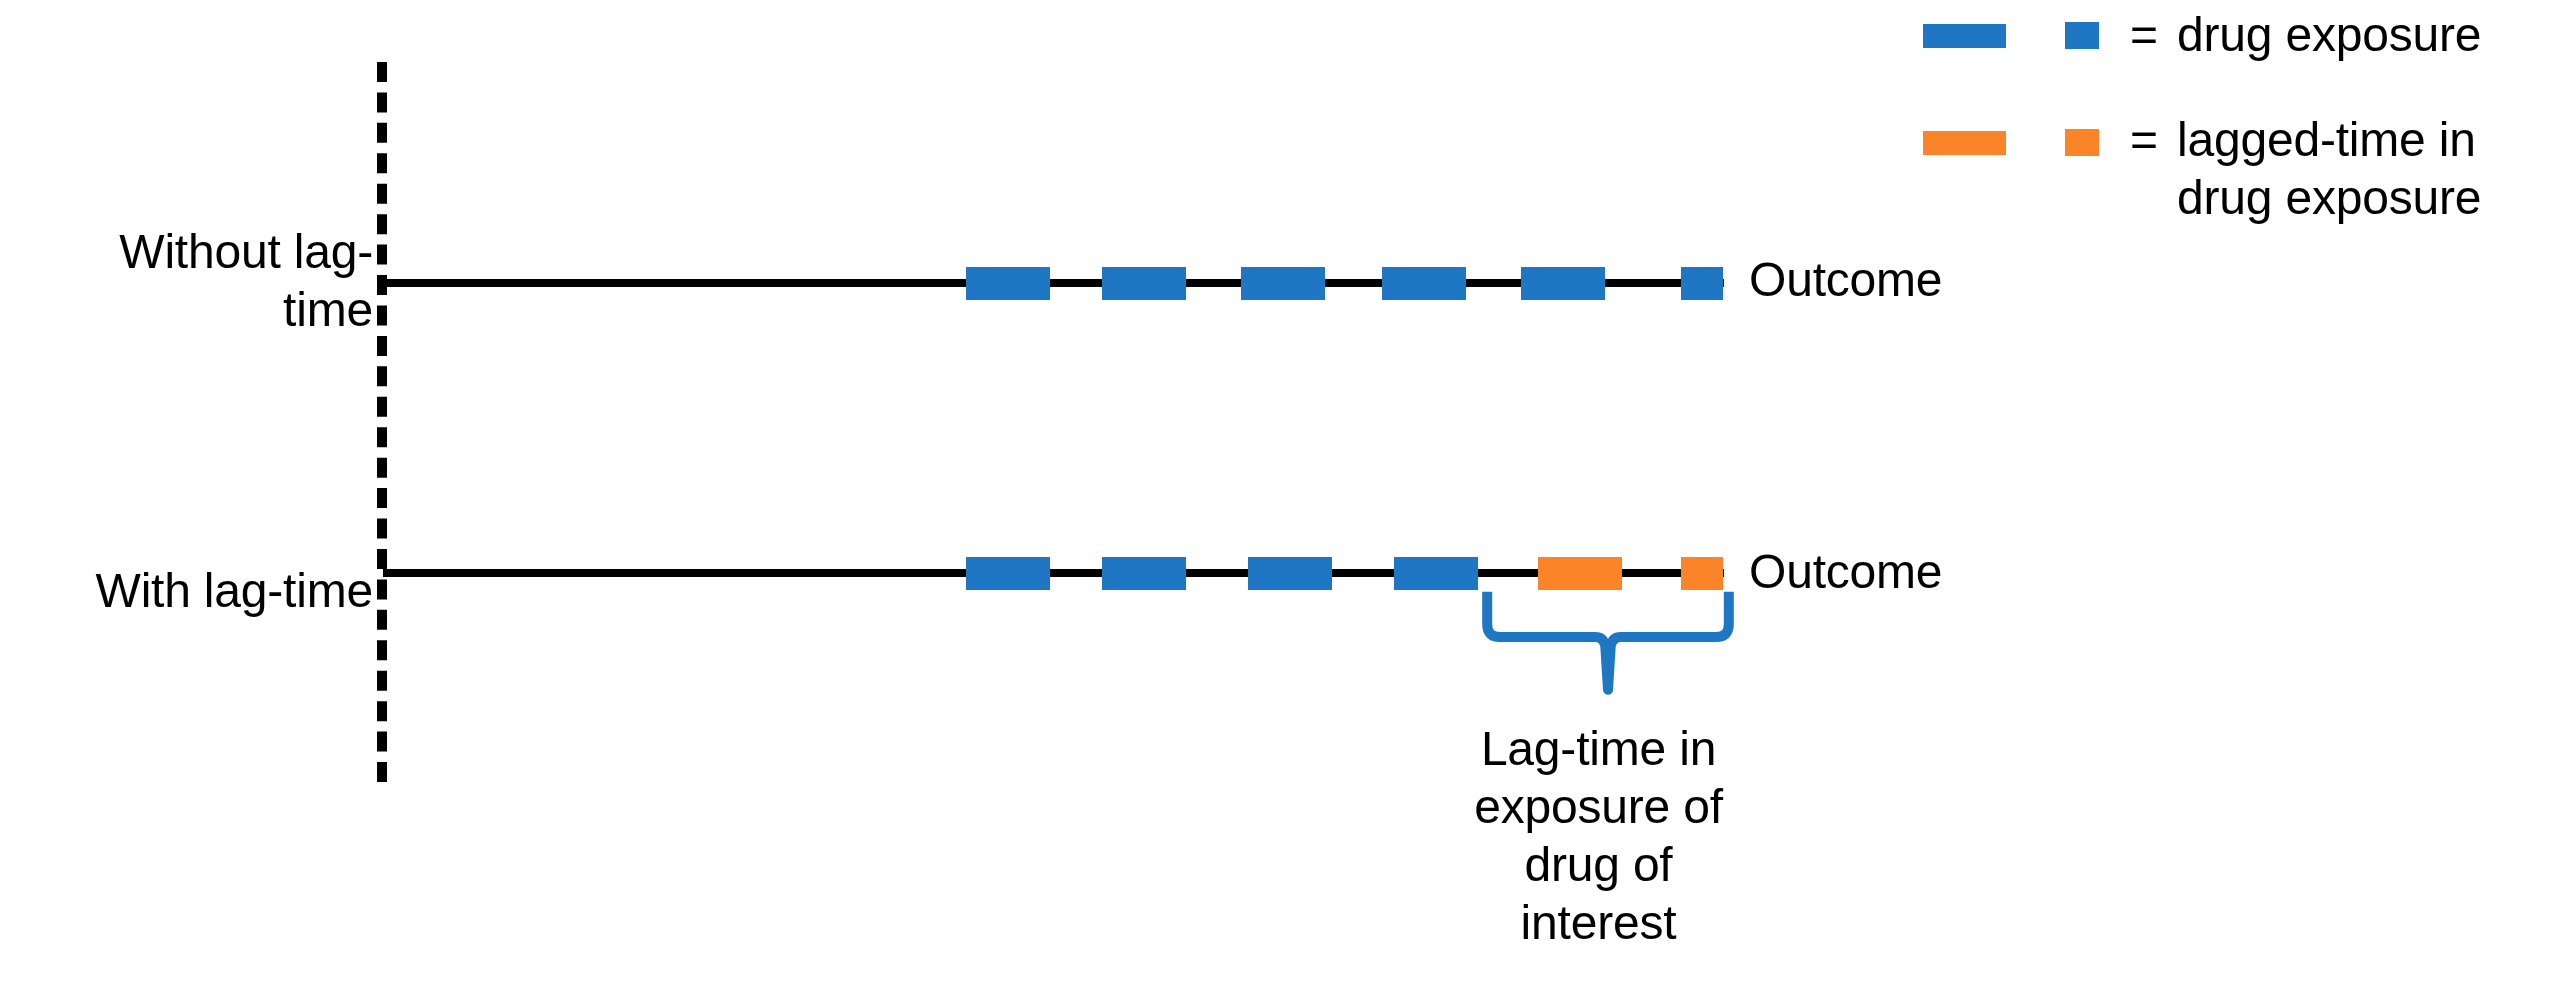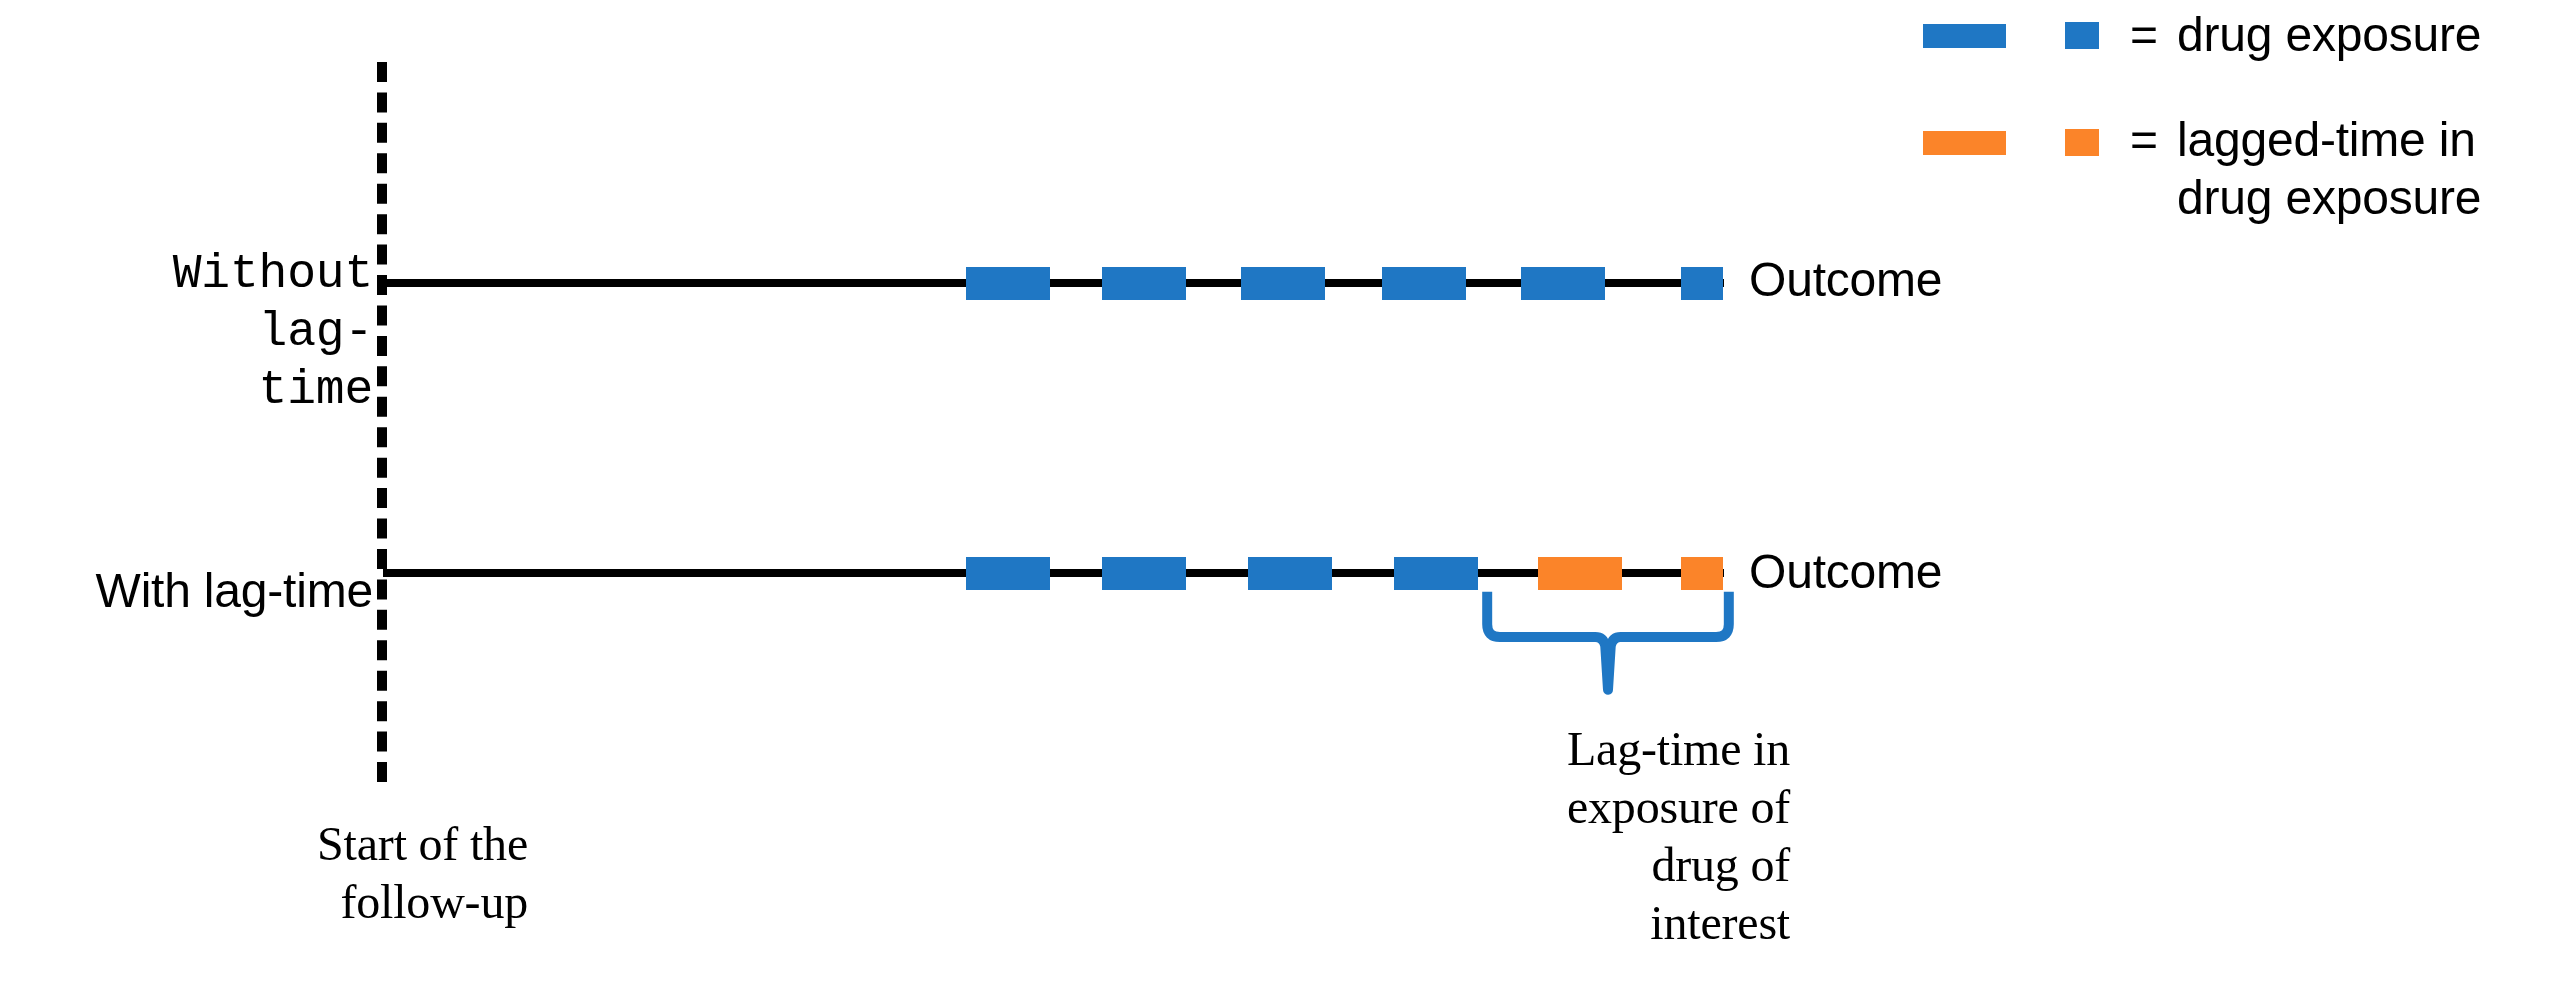--- a/index.html
+++ b/index.html
@@ -21,21 +21,21 @@
   
   .txt {
     position: absolute;
     color: #000000;
     font-family: "Liberation Sans", sans-serif;
     font-size: 48px;
     line-height: 58px;
     white-space: pre-line;
     letter-spacing: -0.2px;
   }
-  .txt.center { text-align: right; font-family: Liberation Serif, serif; }
+  .txt.center { text-align: center; }
   .txt.right  { text-align: right; }
   .txt.left   { text-align: left; }
 
   
   .baseline {
     position: absolute;
     height: 8.2px;
     background: #000000;
   }
 
@@ -64,21 +64,21 @@
   .sw-orange { background: #FB8429; }
 
   
   .brace-svg { position: absolute; }
 </style>
 </head>
 <body>
 
 <div id="canvas">
 
-  <div class="txt right" style="left:36px; top:245px; width:337px;font-family:Liberation Mono, monospace;">Without lag-
+  <div class="txt right" style="left:36px; top:223px; width:337px;">Without lag-
 time</div>
 
   <div class="baseline" style="left:383px; top:279px; width:1341px;"></div>
 
   <div class="block blue" style="left:966px; top:267px; width:84px;"></div>
   <div class="block blue" style="left:1102px; top:267px; width:84px;"></div>
   <div class="block blue" style="left:1241px; top:267px; width:84px;"></div>
   <div class="block blue" style="left:1382px; top:267px; width:84px;"></div>
   <div class="block blue" style="left:1521px; top:267px; width:84px;"></div>
   <div class="block blue" style="left:1681px; top:267px; width:42px;"></div>
@@ -112,22 +112,20 @@
              L 278 4" fill="none" stroke="#1F77C4" stroke-width="11" stroke-linecap="butt" stroke-linejoin="round"></path>
   </svg>
 
   <div class="txt center" style="left:1407px; top:720px; width:383px;">Lag-time in
 exposure of
 drug of
 interest</div>
 
   <div class="start-line" style="left:377px; top:62px; height:720px;"></div>
 
-  <div class="txt center" style="left:164px; top:815px; width:364px;">Start of the
-follow-up</div>
 
   <div class="legend-swatch big sw-blue" style="left:1923px; top:24px;"></div>
   <div class="legend-swatch small sw-blue" style="left:2065px; top:22px;"></div>
   <div class="txt left" style="left:2130px; top:5.5px; width:437px;">=</div>
   <div class="txt left" style="left:2177px; top:5.5px; width:401px;">drug exposure</div>
 
   <div class="legend-swatch big sw-orange" style="left:1923px; top:131px;"></div>
   <div class="legend-swatch small sw-orange" style="left:2065px; top:129px;"></div>
   <div class="txt left" style="left:2130px; top:111px; width:437px;">=</div>
   <div class="txt left" style="left:2177px; top:111px; width:401px;">lagged-time in

